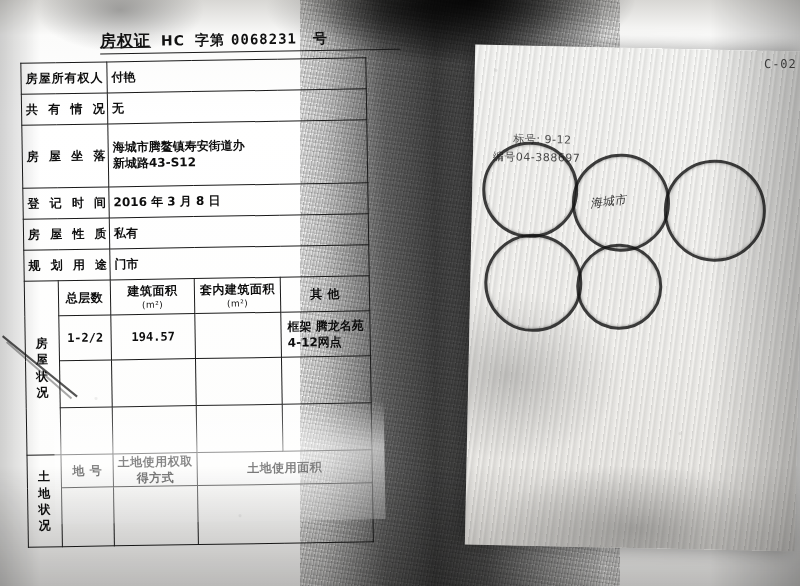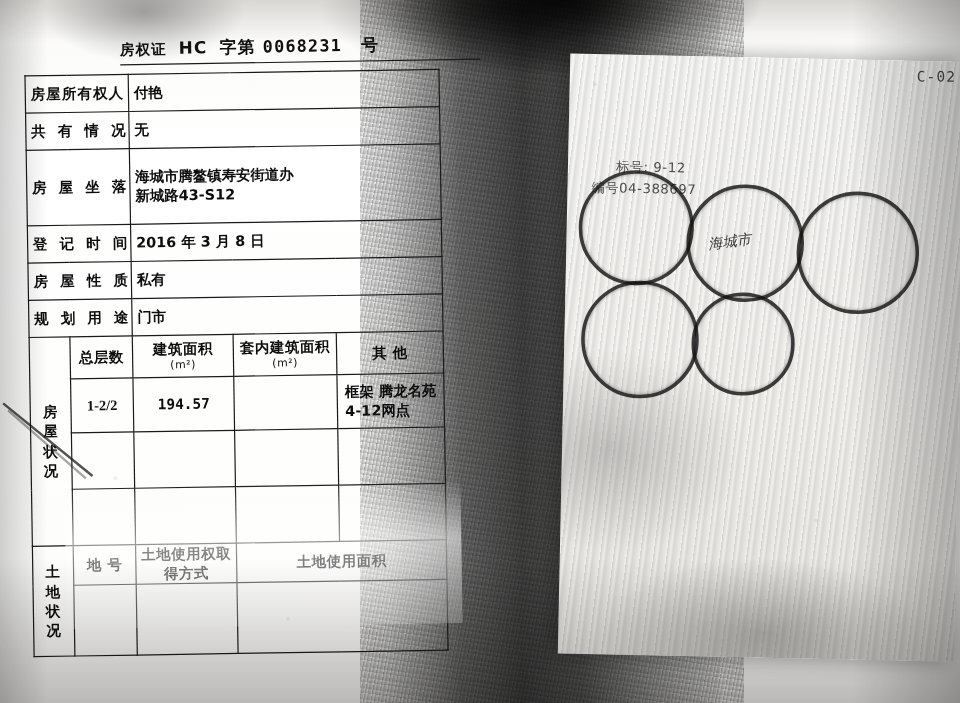--- a/index.html
+++ b/index.html
@@ -147,21 +147,21 @@
   }
   .title-row {
     position: absolute;
     left: 80px; top: 8px;
     width: 340px;
     white-space: nowrap;
     font-size: 15px;
     font-weight: bold;
     letter-spacing: 1px;
   }
-  .title-row .t-main { font-size: 12px; }
+  .title-row .t-main { font-size: 16px; text-decoration: underline; }
   .title-row .t-sub  { font-size: 14px; margin-left: 10px; font-weight: bold; }
   .title-row .t-num  { font-size: 14px; margin-left: 6px; font-family: "DejaVu Sans Mono","Liberation Mono",monospace; }
   .title-row .t-hao  { font-size: 14px; margin-left: 16px; }
   .title-underline {
     position: absolute; left: 80px; top: 30px; width: 300px; height: 1px;
     background: #1b1b1b;
   }
 
   table.grid {
     position: absolute;
@@ -348,21 +348,21 @@
         <td class="sub-th">
           <span>套内建筑面积</span>
           <span class="unit">(m²)</span>
         </td>
         <td class="sub-th">
           <span>其 他</span>
         </td>
       </tr>
 
       <tr>
-        <td class="sub-td" style="height:44px;font-family:Liberation Serif, serif;">1-2/2</td>
+        <td class="sub-td" style="height:44px;">1-2/2</td>
         <td class="sub-td">194.57</td>
         <td class="sub-td"></td>
         <td class="sub-td cn">
           <span>框架</span>
           <span class="sub2">腾龙名苑</span>
           <span class="sub2">4-12网点</span>
         </td>
       </tr>
 
       <tr>

